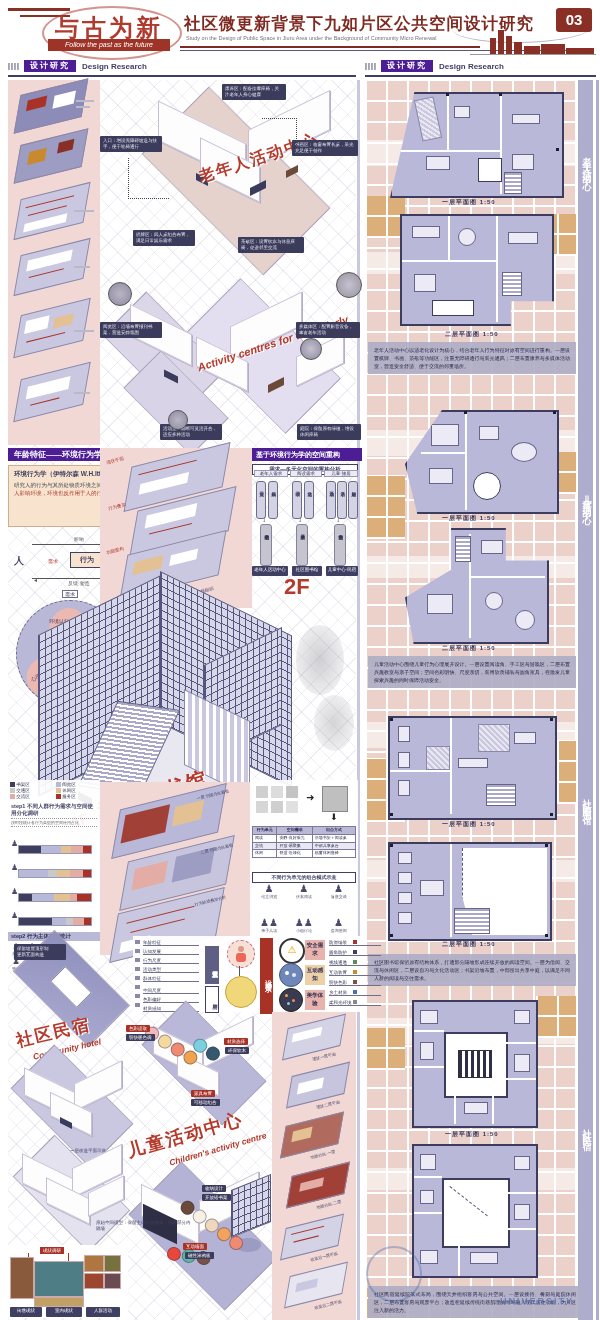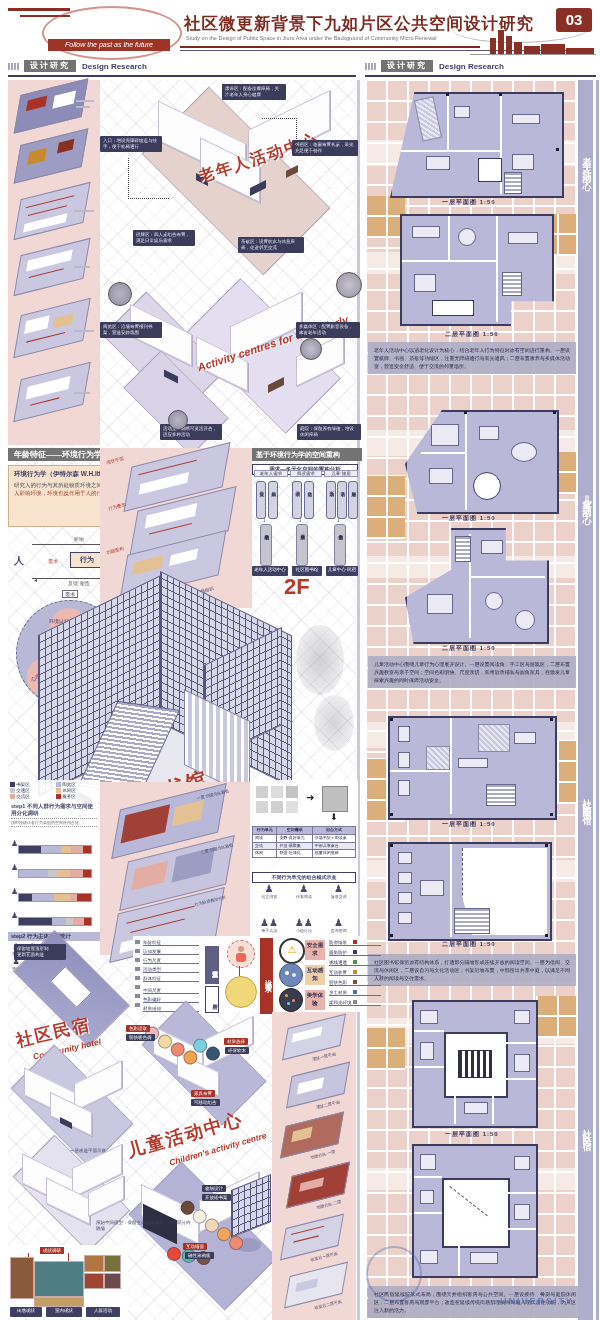--- a/index.html
+++ b/index.html
@@ -8,21 +8,21 @@
   .a{position:absolute;}
   .latt{background-image:repeating-linear-gradient(45deg,rgba(98,98,140,.10) 0 1px,transparent 1px 13px),
         repeating-linear-gradient(-45deg,rgba(98,98,140,.10) 0 1px,transparent 1px 13px);}
   .tiles{background-color:#ecd0ca;background-image:
         repeating-linear-gradient(0deg,#fff 0 2px,transparent 2px 21px),
         repeating-linear-gradient(90deg,#fff 0 2px,transparent 2px 21px);}
   .tan{background-color:#dcae79;background-image:
         repeating-linear-gradient(0deg,#fff 0 2px,transparent 2px 21px),
         repeating-linear-gradient(90deg,#fff 0 2px,transparent 2px 21px);}
   .band{background:rgba(255,255,255,.55);}
-  .nvbar{background:#737373;color:#fff;font-weight:bold;}
+  .nvbar{background:#4c1d95;color:#fff;font-weight:bold;}
   .note{background:#3b3b5c;color:#e9e9f4;font-size:4.5px;line-height:1.3;padding:2px 3px;border-radius:1px;white-space:pre-line;}
   .redtit{color:#b63a2c;font-weight:bold;}
   .cap{font-size:6px;color:#34345a;font-weight:bold;letter-spacing:1px;}
   .para{background:rgba(175,174,198,.93);color:#26264a;font-size:5px;line-height:1.6;padding:4px 6px;text-align:justify;}
   .vlabel{writing-mode:vertical-rl;text-orientation:upright;color:#fff;font-size:9px;letter-spacing:4px;font-weight:bold;}
   .vtx{writing-mode:vertical-rl;text-orientation:upright;}
   .plan{background:#b9b8d8;border:2px solid #3c3c5e;}
   .wl{position:absolute;background:#fff;}
   .fur{position:absolute;background:#eceaf4;border:1px solid #66668c;}
   .coldot{position:absolute;width:3px;height:3px;background:#1d1d30;}
@@ -60,20 +60,21 @@
 </style>
 </head>
 <body>
 
 <div id="page">
 
   <div class="a" style="left:0;top:0;width:600px;height:58px;">
     <div class="a" style="left:8px;top:8px;width:62px;height:3px;background:#8a2f25;"></div>
     <div class="a" style="left:20px;top:15px;width:50px;height:2px;background:#8a2f25;"></div>
     <div class="a" style="left:42px;top:6px;width:136px;height:50px;border:2px solid rgba(176,58,46,.55);border-radius:50%;"></div>
+    <div class="a redtit" style="left:55px;top:12px;font-size:24px;letter-spacing:3px;color:#b03a2e;">与古为新</div>
     <div class="a" style="left:48px;top:39px;width:122px;height:12px;background:#9e3428;color:#fff;font-size:7px;font-style:italic;text-align:center;line-height:12px;">Follow the past as the future</div>
     <div class="a" style="left:184px;top:13px;width:300px;font-size:16.5px;font-weight:bold;color:#7e2a20;letter-spacing:1px;white-space:nowrap;">社区微更新背景下九如片区公共空间设计研究</div>
     <div class="a" style="left:186px;top:35px;width:300px;font-size:5.5px;color:#77707a;white-space:nowrap;">Study on the Design of Public Space in Jiuru Area under the Background of Community Micro Renewal</div>
     <div class="a" style="left:180px;top:46px;width:300px;height:2px;background:#7e2a20;"></div>
     <div class="a" style="left:180px;top:50px;width:412px;height:1px;background:#55557d;"></div>
     <div class="a" style="left:452px;top:12px;width:140px;height:30px;border-bottom:1px solid #b9b9c5;border-radius:0 0 55% 45%;"></div>
     <div class="a" style="left:556px;top:8px;width:36px;height:24px;background:#8a2f25;color:#fff;font-size:15px;font-weight:bold;text-align:center;line-height:24px;border-radius:3px;">03</div>
 
     <div class="a" style="left:486px;top:28px;width:110px;height:28px;">
       <div class="a" style="left:4px;top:10px;width:6px;height:16px;background:#8a2f25;"></div>

